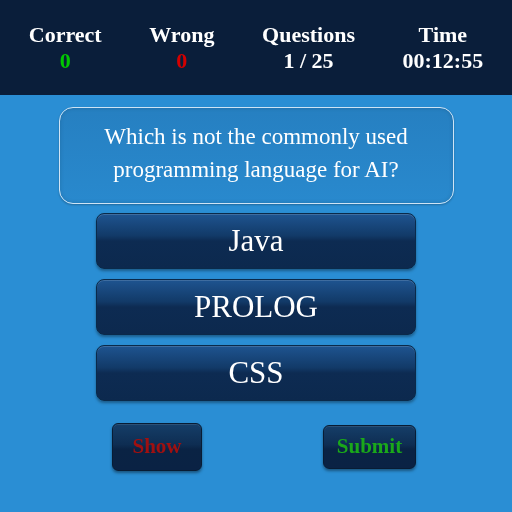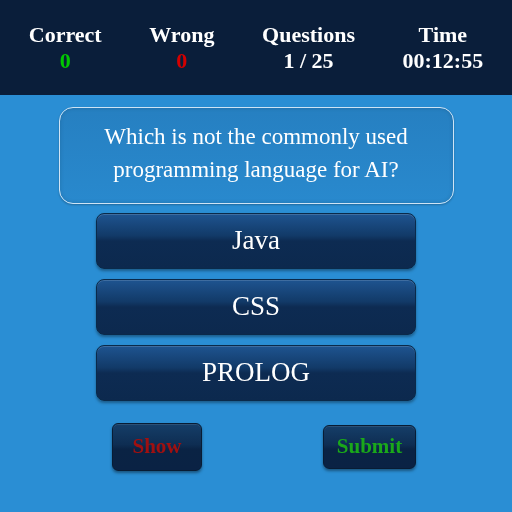--- a/index.html
+++ b/index.html
@@ -59,21 +59,21 @@
     flex-direction: column;
     gap: 10px;
     width: 320px;
   }
   .answer {
     height: 56px;
     border-radius: 8px;
     border: 1px solid #0a2a4a;
     background: linear-gradient(to bottom, #1e5490 0%, #123a68 40%, #0d2b52 50%, #0c294e 100%);
     color: #ffffff;
-    font-size: 27px;
+    font-size: 31px;
     font-family: Georgia, 'Times New Roman', serif;
     display: flex;
     align-items: center;
     justify-content: center;
     box-shadow: 0 2px 3px rgba(0,0,0,0.35), inset 0 1px 0 rgba(255,255,255,0.15);
     cursor: pointer;
   }
   .controls {
     margin-top: 22px;
     width: 320px;
@@ -126,21 +126,21 @@
     <div class="stat-label">Time</div>
     <div class="stat-value time-val">00:12:55</div>
   </div>
 </div>
 
 <div class="main">
   <div class="question-box">Which is not the commonly used programming language for AI?</div>
 
   <div class="answers">
     <div class="answer">Java</div>
+    <div class="answer">PROLOG</div>
     <div class="answer">CSS</div>
-    <div class="answer">PROLOG</div>
   </div>
 
   <div class="controls">
     <div class="btn btn-show">Show</div>
     <div class="btn btn-submit">Submit</div>
   </div>
 </div>
 
 </body></html>

